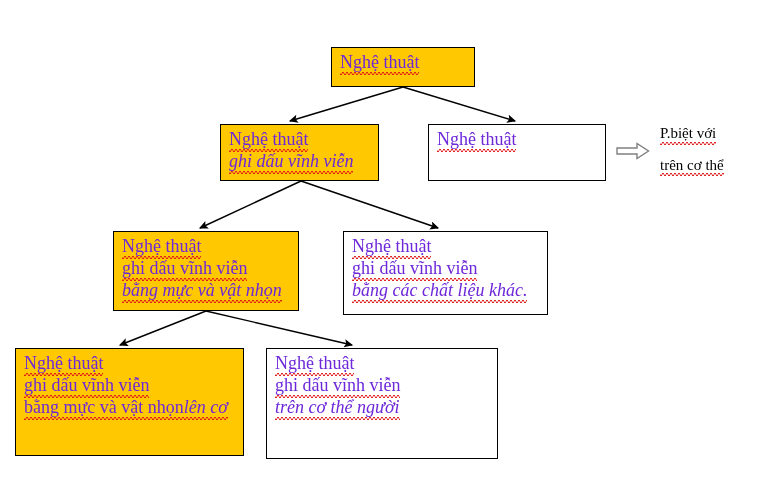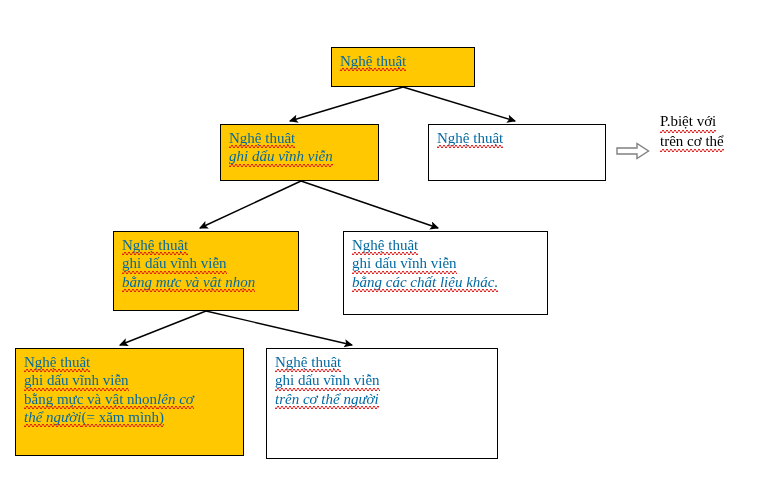--- a/index.html
+++ b/index.html
@@ -25,22 +25,22 @@
     width: 768px;
     height: 480px;
     pointer-events: none;
   }
   .node {
     position: absolute;
     box-sizing: border-box;
     border: 1.5px solid #000000;
     padding: 4px 7px 5px 8px;
     line-height: 1.22;
-    font-size: 15px;
-    color: #0369a1;
+    font-size: 18px;
+    color: #6d28d9;
     z-index: 2;
   }
   .node.filled {
     background: #FFC800;
   }
   .node.plain {
     background: #ffffff;
   }
   .line {
     white-space: nowrap;
@@ -48,21 +48,21 @@
   .it {
     font-style: italic;
   }
   .note {
     position: absolute;
     font-size: 15px;
     line-height: 1.30;
     color: #000000;
     z-index: 2;
   }
-  .note .line { white-space: nowrap; }
+  .note .line { white-space: nowrap; margin-top: 12px; }
 
   
   .sq {
     position: relative;
     display: inline-block;
   }
   .sq::after {
     content: "";
     position: absolute;
     left: 0;
@@ -132,21 +132,20 @@
   <div class="node plain" id="node-other">
     <div class="line"><span class="sq">Nghệ thuật</span></div>
     <div class="line"><span class="sq">ghi dấu vĩnh viễn</span></div>
     <div class="line it"><span class="sq">bằng các chất liệu khác.</span></div>
   </div>
 
   <div class="node filled" id="node-tattoo">
     <div class="line"><span class="sq">Nghệ thuật</span></div>
     <div class="line"><span class="sq">ghi dấu vĩnh viễn</span></div>
     <div class="line"><span class="sq">bằng mực và vật nhọn </span><span class="it sq">lên cơ</span></div>
-    <div class="line"><span class="it sq">thể người</span><span class="sq"> (= xăm mình)</span></div>
   </div>
 
   <div class="node plain" id="node-notbody">
     <div class="line"><span class="sq">Nghệ thuật</span></div>
     <div class="line"><span class="sq">ghi dấu vĩnh viễn</span></div>
     <div class="line"><span class="it sq">trên cơ thể người</span></div>
   </div>
 
   <div id="arrow-block">
     <svg width="34" height="18" viewBox="0 0 34 18">

